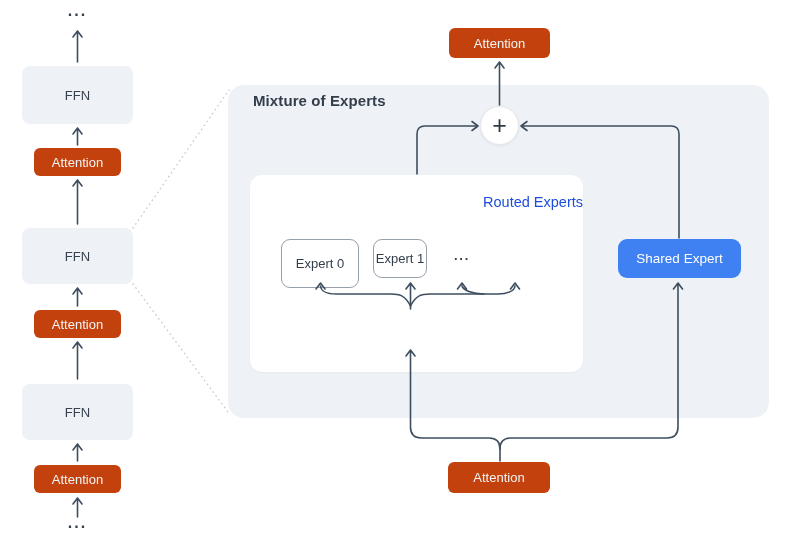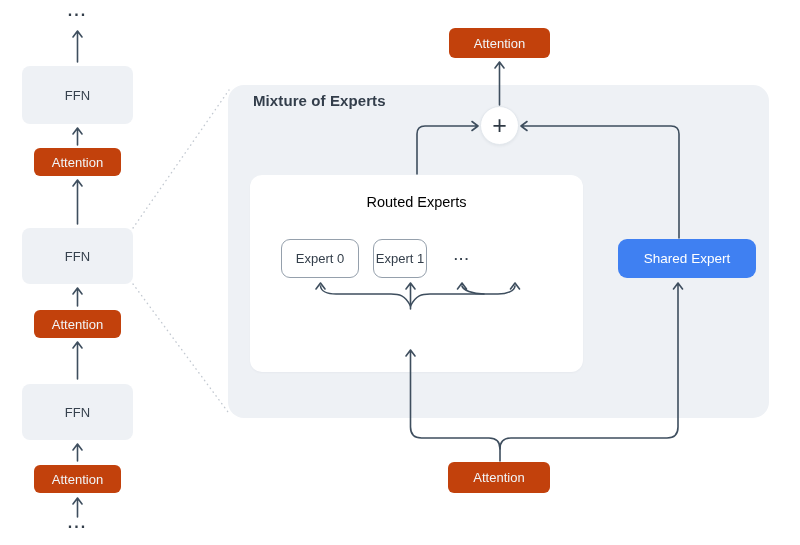--- a/index.html
+++ b/index.html
@@ -14,21 +14,21 @@
   .panel{background:#eef1f5;border-radius:16px;}
   .card{background:#ffffff;border-radius:12px;box-shadow:0 1px 2px rgba(40,55,70,.04);}
   .expert{background:#ffffff;border:1px solid #95a0ac;border-radius:9px;font-size:13px;color:#333e4a;}
   .router{background:#ccd3da;border-radius:9px;font-size:13.5px;color:#333e4a;font-weight:500;}
   .shared{background:#3f80f2;border-radius:9px;font-size:13.5px;color:#ffffff;font-weight:400;}
   .sum{background:#ffffff;border:1px solid #e3e8ed;border-radius:50%;
        box-shadow:0 1px 3px rgba(40,55,70,.07);font-size:25px;font-weight:400;color:#2e3944;}
 
   .ellipsis{font-size:16px;font-weight:700;letter-spacing:2px;color:#333e4a;text-align:center;}
   .panel-title{font-size:15px;font-weight:700;color:#333e4b;letter-spacing:.1px;}
-  .card-title{font-size:14.5px;font-weight:500;color:#000000;text-align:center;}
+  .card-title{font-size:14.5px;font-weight:500;color:#1d4ed8;text-align:right;}
   .mid-dots{font-size:13px;font-weight:700;color:#333e4a;text-align:center;letter-spacing:1px;}
 
   
   #ellipsis-top{left:57px;top:2px;width:41px;height:18px;}
   #ffn-1{left:22px;top:66px;width:111px;height:58px;}
   #attn-1{left:34px;top:148px;width:87px;height:28px;}
   #ffn-2{left:22px;top:228px;width:111px;height:56px;}
   #attn-2{left:34px;top:310px;width:87px;height:28px;}
   #ffn-3{left:22px;top:384px;width:111px;height:56px;}
   #attn-3{left:34px;top:465px;width:87px;height:28px;}
@@ -36,26 +36,26 @@
 
   
   #attn-top{left:449px;top:28px;width:101px;height:30px;}
   #attn-bottom{left:448px;top:462px;width:102px;height:31px;}
 
   
   #moe-panel{left:228px;top:85px;width:541px;height:333px;}
   #moe-title{left:253px;top:92px;}
   #routed-card{left:250px;top:175px;width:333px;height:197px;}
   #routed-title{left:250px;top:194px;width:333px;}
-  #expert-0{left:281px;top:239px;width:78px;height:39px;}
+  #expert-0{left:281px;top:239px;width:78px;height:49px;}
   #expert-1{left:373px;top:239px;width:54px;height:39px;}
   #experts-dots{left:451px;top:239px;width:22px;height:39px;line-height:39px;}
   #expert-15{left:475px;top:239px;width:78px;height:39px;}
   #router-box{left:347px;top:310px;width:126px;height:34px;}
-  #shared-box{left:618px;top:239px;width:138px;height:39px;}
+  #shared-box{left:618px;top:239px;width:123px;height:39px;}
   #sum-node{left:480px;top:106px;width:39px;height:39px;}
 
   #wires{position:absolute;left:0;top:0;pointer-events:none;}
   #wires path{fill:none;stroke:#3e4e5e;stroke-width:1.6;stroke-linecap:round;stroke-linejoin:round;}
   #wires path.dotted{stroke:#c3c9d1;stroke-width:1.4;stroke-dasharray:0.4 4.4;}
 </style>
 </head>
 <body>
 
 <div id="stage">

